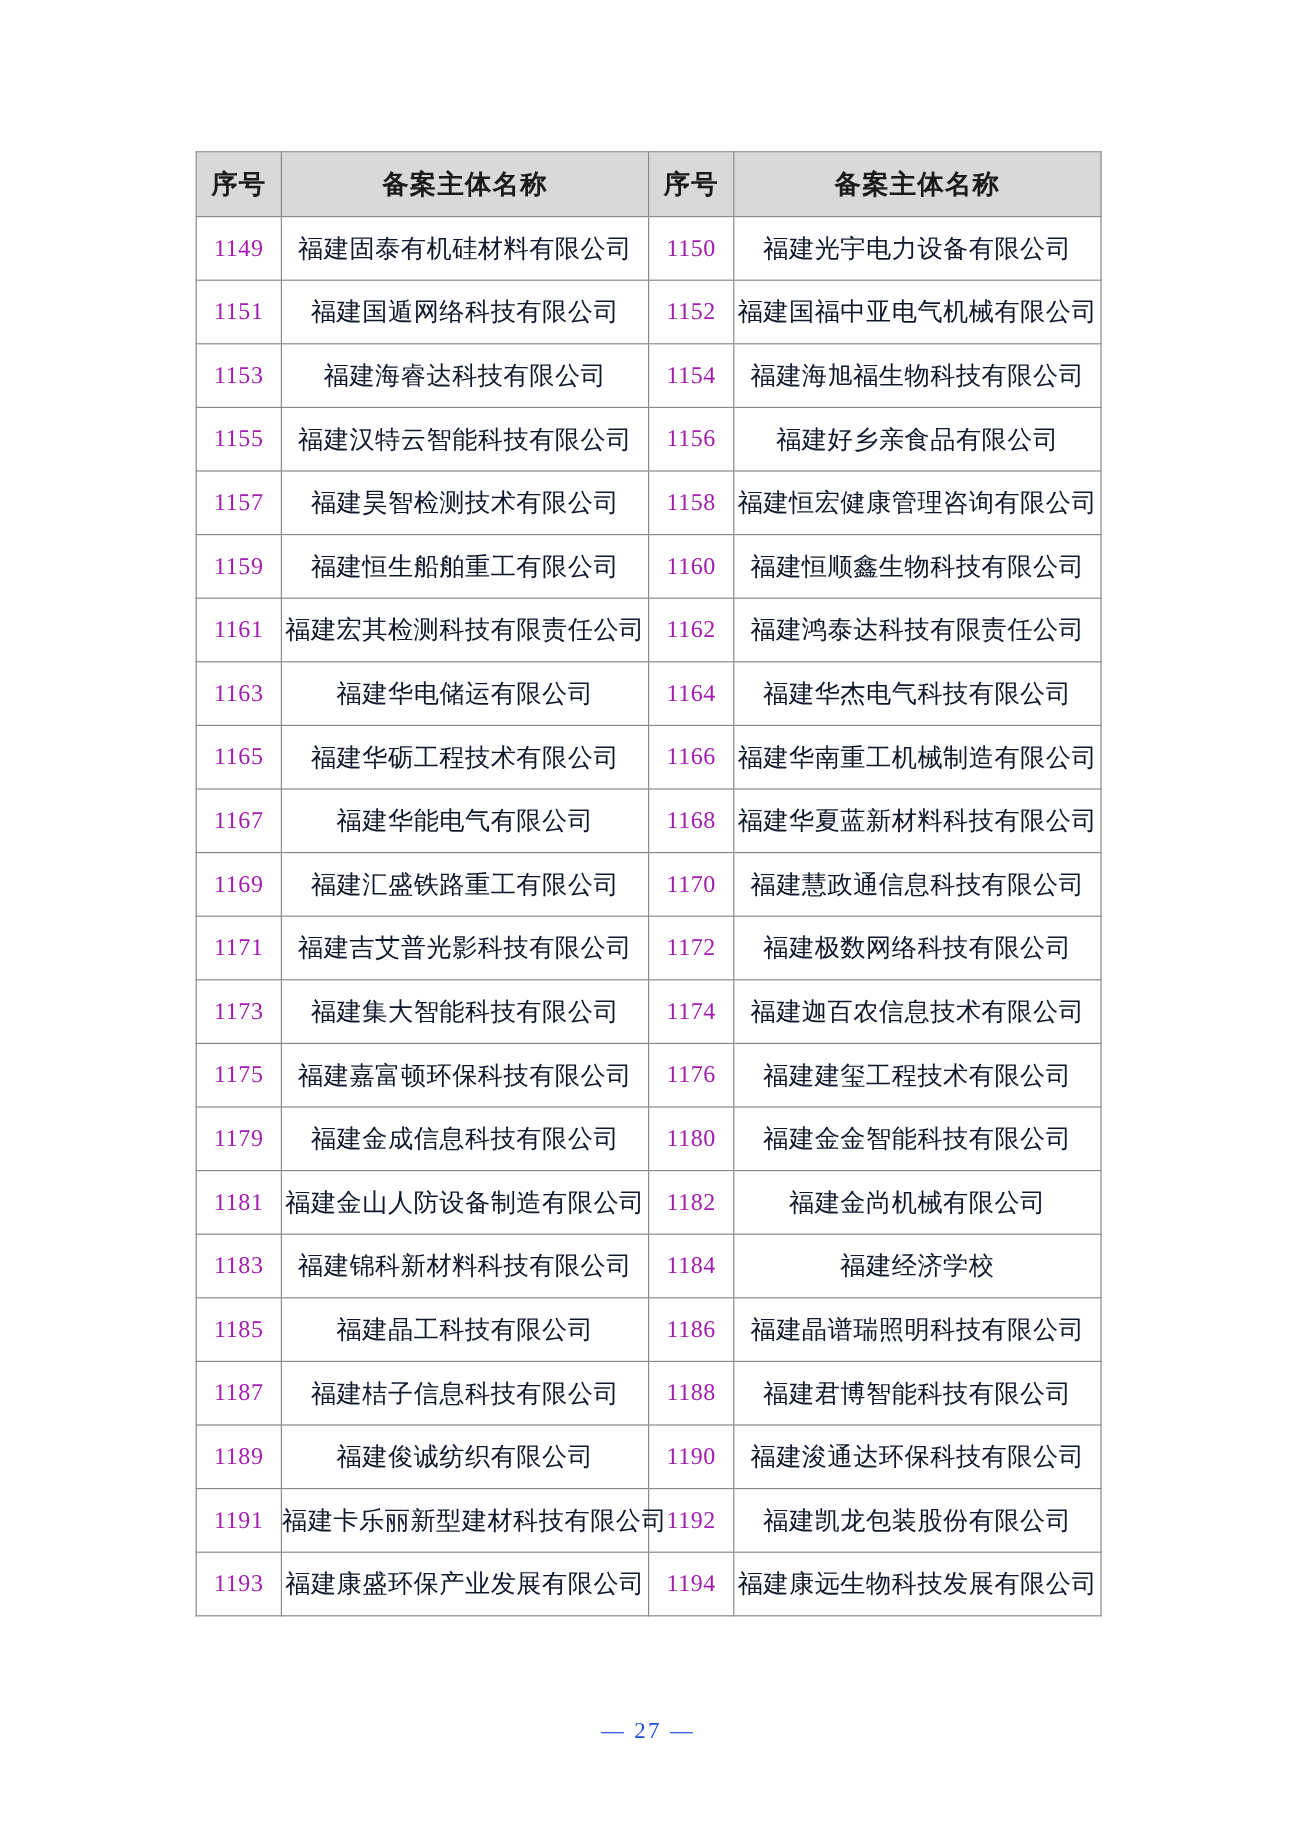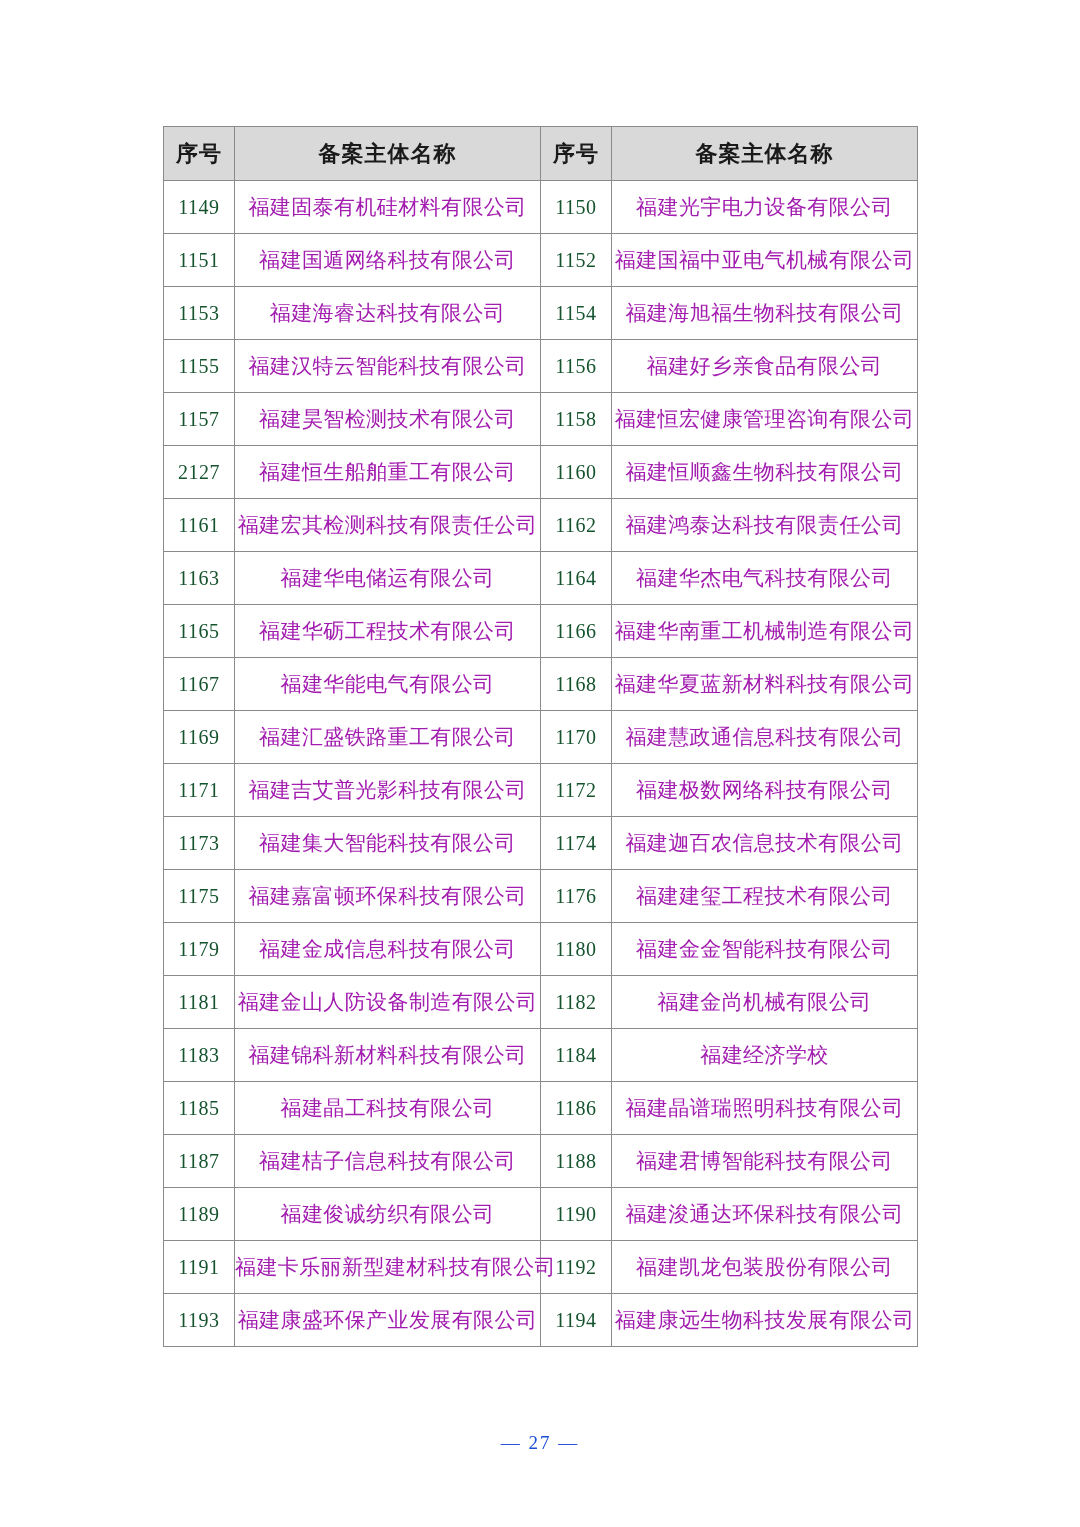--- a/index.html
+++ b/index.html
@@ -50,27 +50,27 @@
     letter-spacing: 1px;
     color: #1a1a1a;
   }
   table.registry tbody td {
     height: 52px;
     background: #ffffff;
   }
   td.seq {
     font-size: 20px;
     font-family: "Liberation Serif", "DejaVu Serif", serif;
-    color: #14532d;
+    color: #a21caf;
     letter-spacing: 0.5px;
   }
   td.name {
     font-size: 21px;
     font-family: "Liberation Serif", "DejaVu Serif", serif;
-    color: #a21caf;
+    color: #0f172a;
     letter-spacing: 0.4px;
     white-space: nowrap;
   }
   .page-footer {
     position: absolute;
     left: 0;
     top: 1432px;
     width: 1080px;
     text-align: center;
     font-size: 19px;
@@ -125,21 +125,21 @@
             <td class="seq">1156</td>
             <td class="name">福建好乡亲食品有限公司</td>
           </tr>
           <tr>
             <td class="seq">1157</td>
             <td class="name">福建昊智检测技术有限公司</td>
             <td class="seq">1158</td>
             <td class="name">福建恒宏健康管理咨询有限公司</td>
           </tr>
           <tr>
-            <td class="seq">2127</td>
+            <td class="seq">1159</td>
             <td class="name">福建恒生船舶重工有限公司</td>
             <td class="seq">1160</td>
             <td class="name">福建恒顺鑫生物科技有限公司</td>
           </tr>
           <tr>
             <td class="seq">1161</td>
             <td class="name">福建宏其检测科技有限责任公司</td>
             <td class="seq">1162</td>
             <td class="name">福建鸿泰达科技有限责任公司</td>
           </tr>

